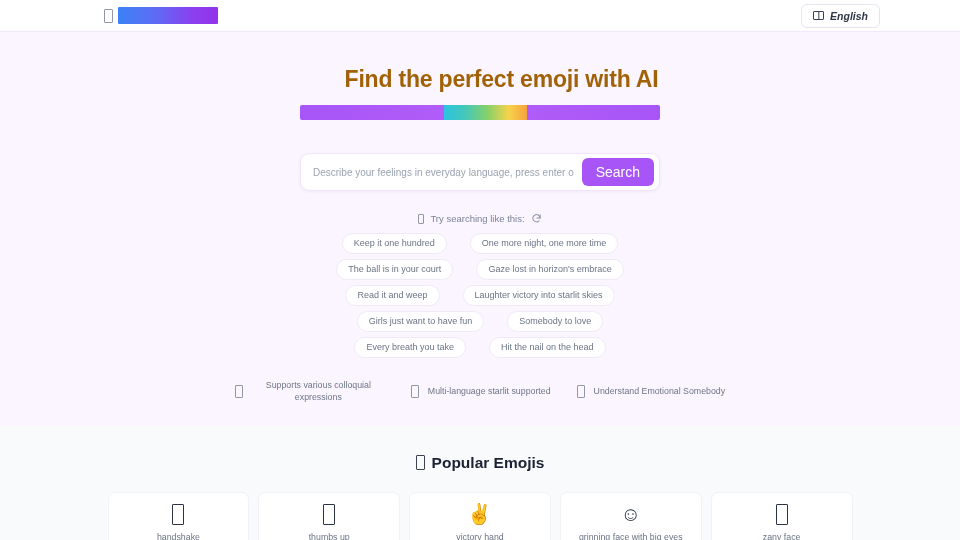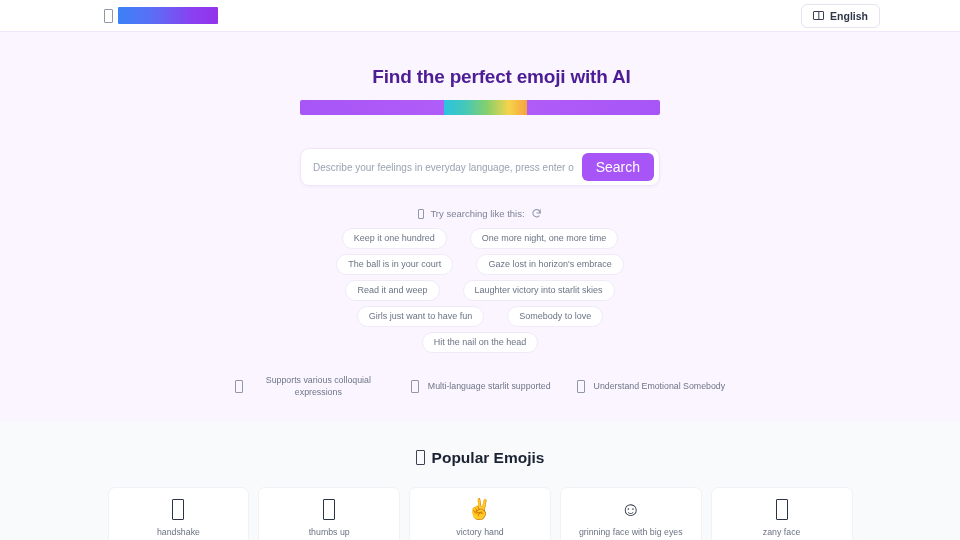--- a/index.html
+++ b/index.html
@@ -40,20 +40,21 @@
     display: flex; align-items: center; gap: 6px;
     border: 1px solid #e7e4ee;
     border-radius: 6px;
     background: #ffffff;
     padding: 5px 11px;
     font-size: 10.5px;
     font-weight: bold;
     color: #2d3748;
     cursor: pointer;
     margin-right: -20px;
+    font-style: italic;
   }
   .lang-icon {
     width: 11px; height: 9px;
     border: 1.4px solid #3a4256;
     border-radius: 1px;
     position: relative;
   }
   .lang-icon::after {
     content: ""; position: absolute;
     left: 50%; top: -1px; bottom: -1px;
@@ -62,23 +63,23 @@
   }
 
   
   .hero {
     background: #fbf5ff;
     padding-top: 34px;
     padding-bottom: 22px;
     text-align: center;
   }
   .hero-title {
-    font-size: 19px;
+    font-size: 23px;
     font-weight: bold;
-    color: #4c1d95;
+    color: #a16207;
     letter-spacing: -0.2px;
     padding-left: 43px;
   }
   .gradient-bar {
     width: 360px; height: 15px;
     margin: 12px auto 0;
     border-radius: 2px;
     background:
       linear-gradient(90deg,
         rgba(255,255,255,0) 0%, rgba(255,255,255,0) 40%,
@@ -244,20 +245,21 @@
 
   <div class="chips">
     <span class="chip">Keep it one hundred</span>
     <span class="chip">One more night, one more time</span>
     <span class="chip">The ball is in your court</span>
     <span class="chip">Gaze lost in horizon's embrace</span>
     <span class="chip">Read it and weep</span>
     <span class="chip">Laughter victory into starlit skies</span>
     <span class="chip">Girls just want to have fun</span>
     <span class="chip">Somebody to love</span>
+    <span class="chip">Every breath you take</span>
     <span class="chip">Hit the nail on the head</span>
   </div>
 
   <div class="features">
     <div class="feature">
       <span class="tofu tofu-md"></span>
       <span class="feature-text">Supports various colloquial expressions</span>
     </div>
     <div class="feature">
       <span class="tofu tofu-md"></span>

